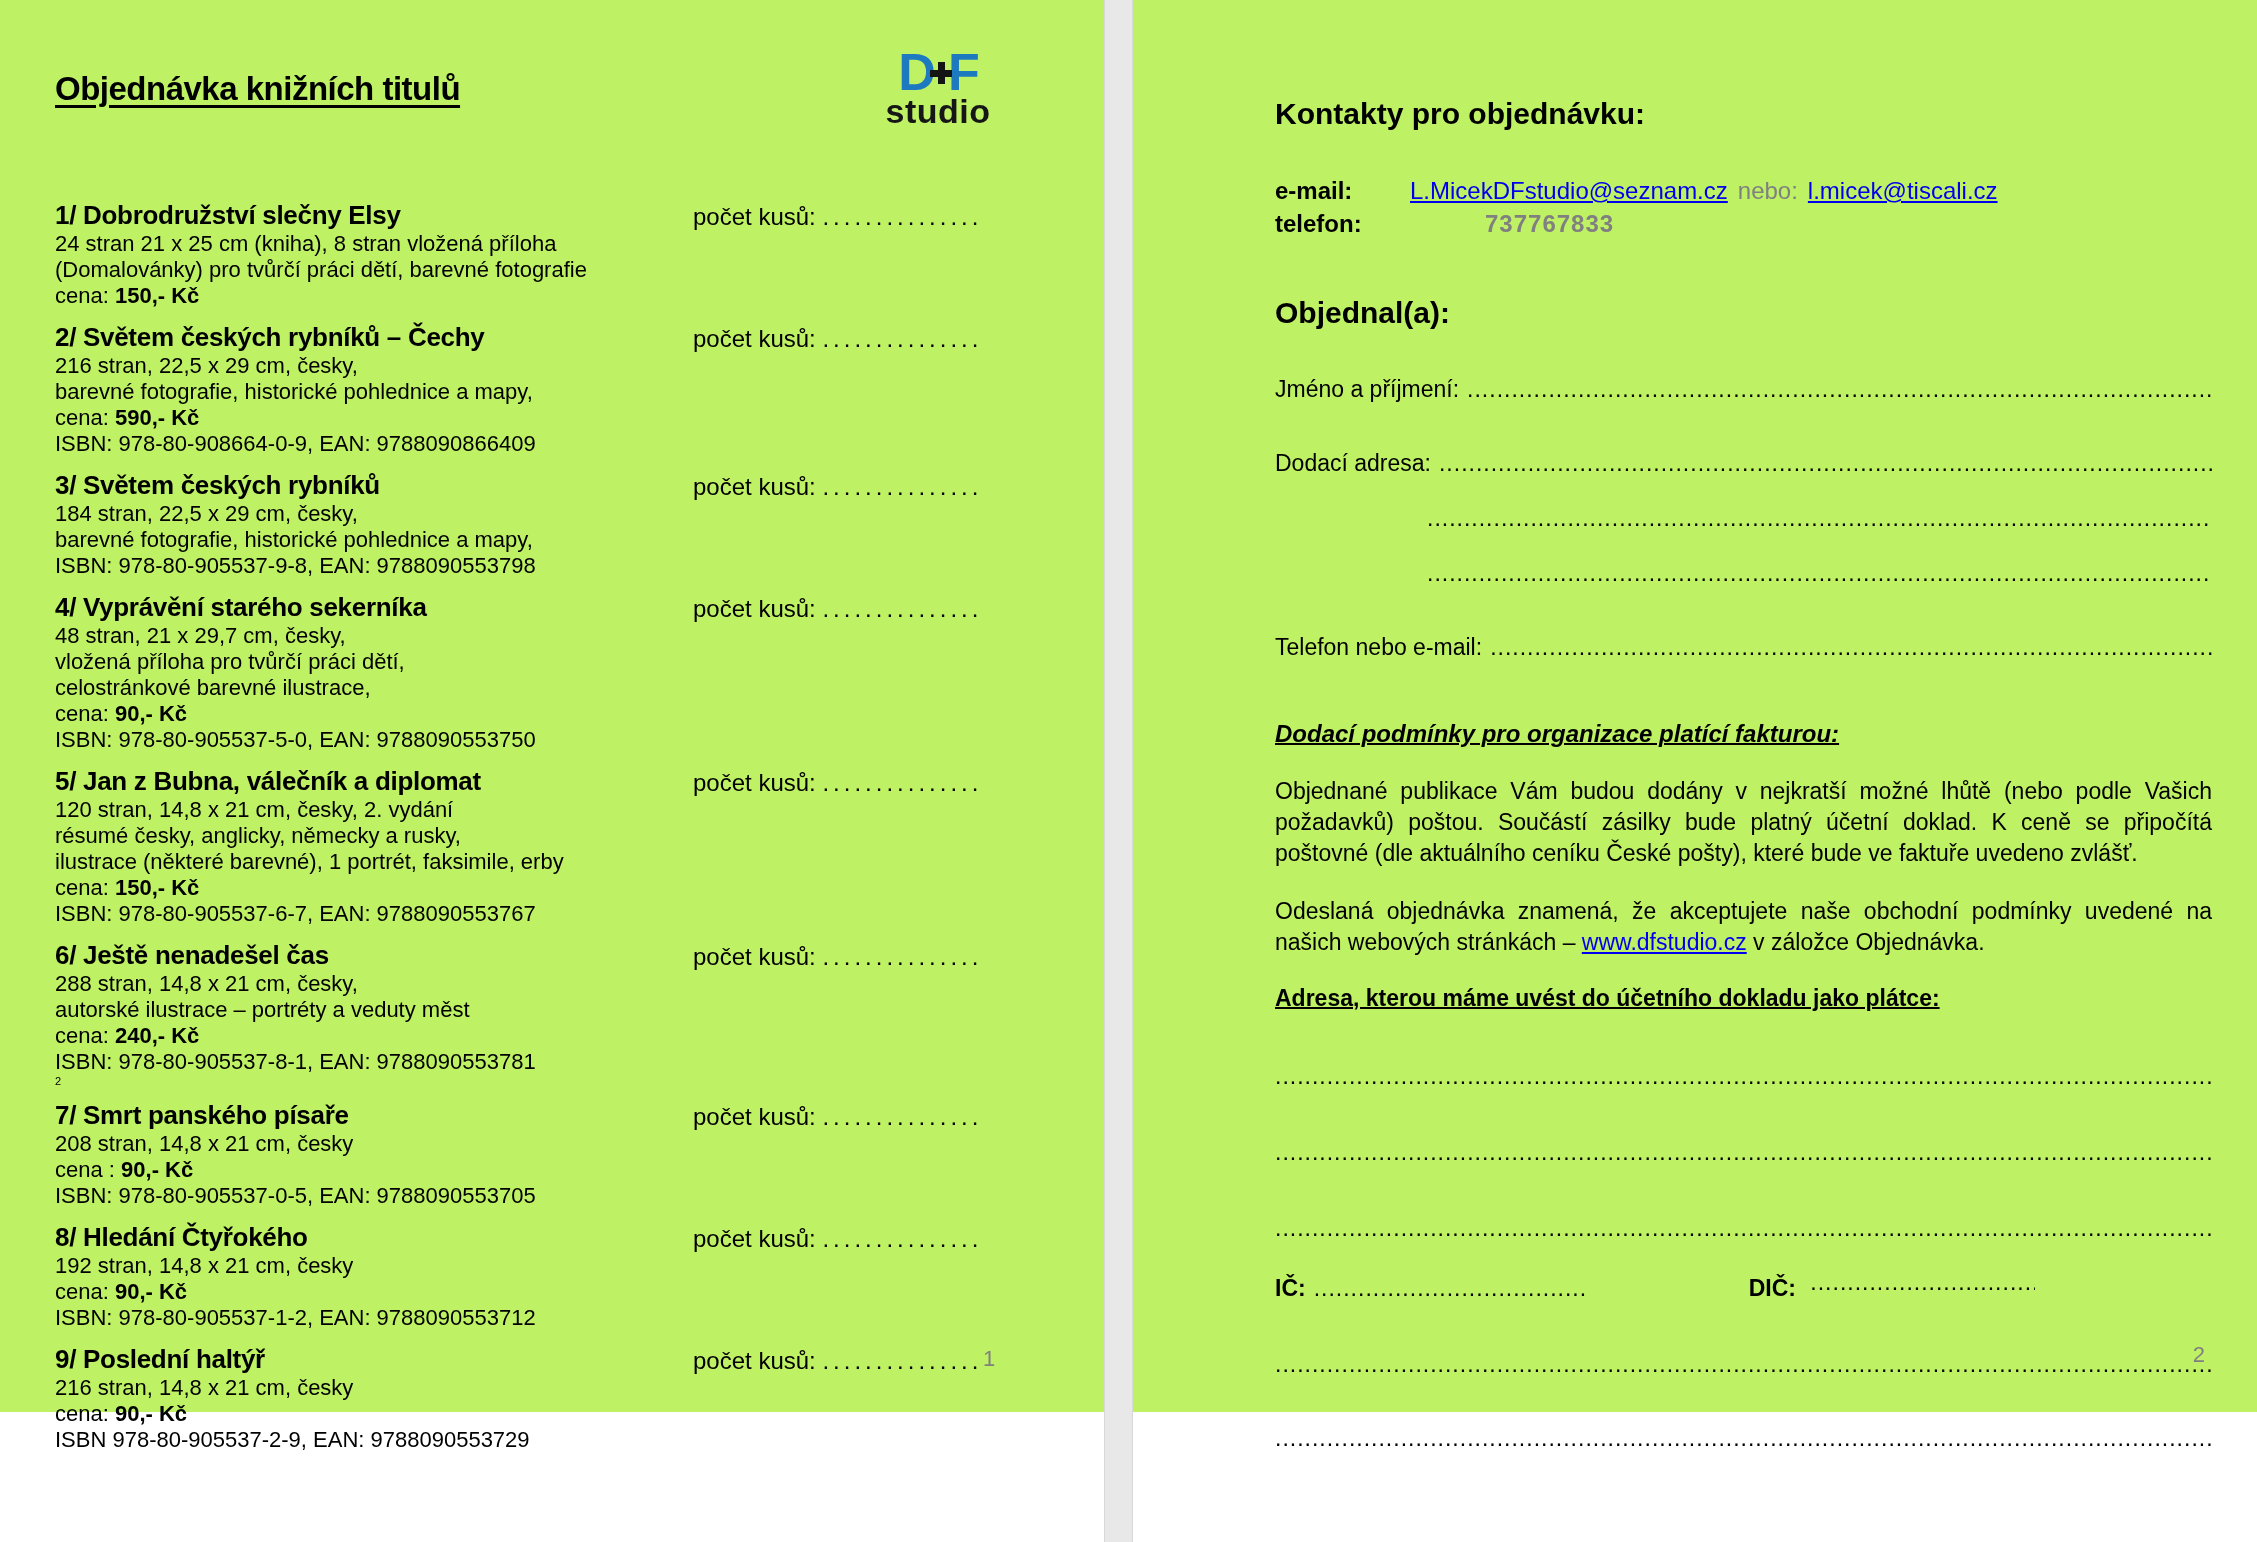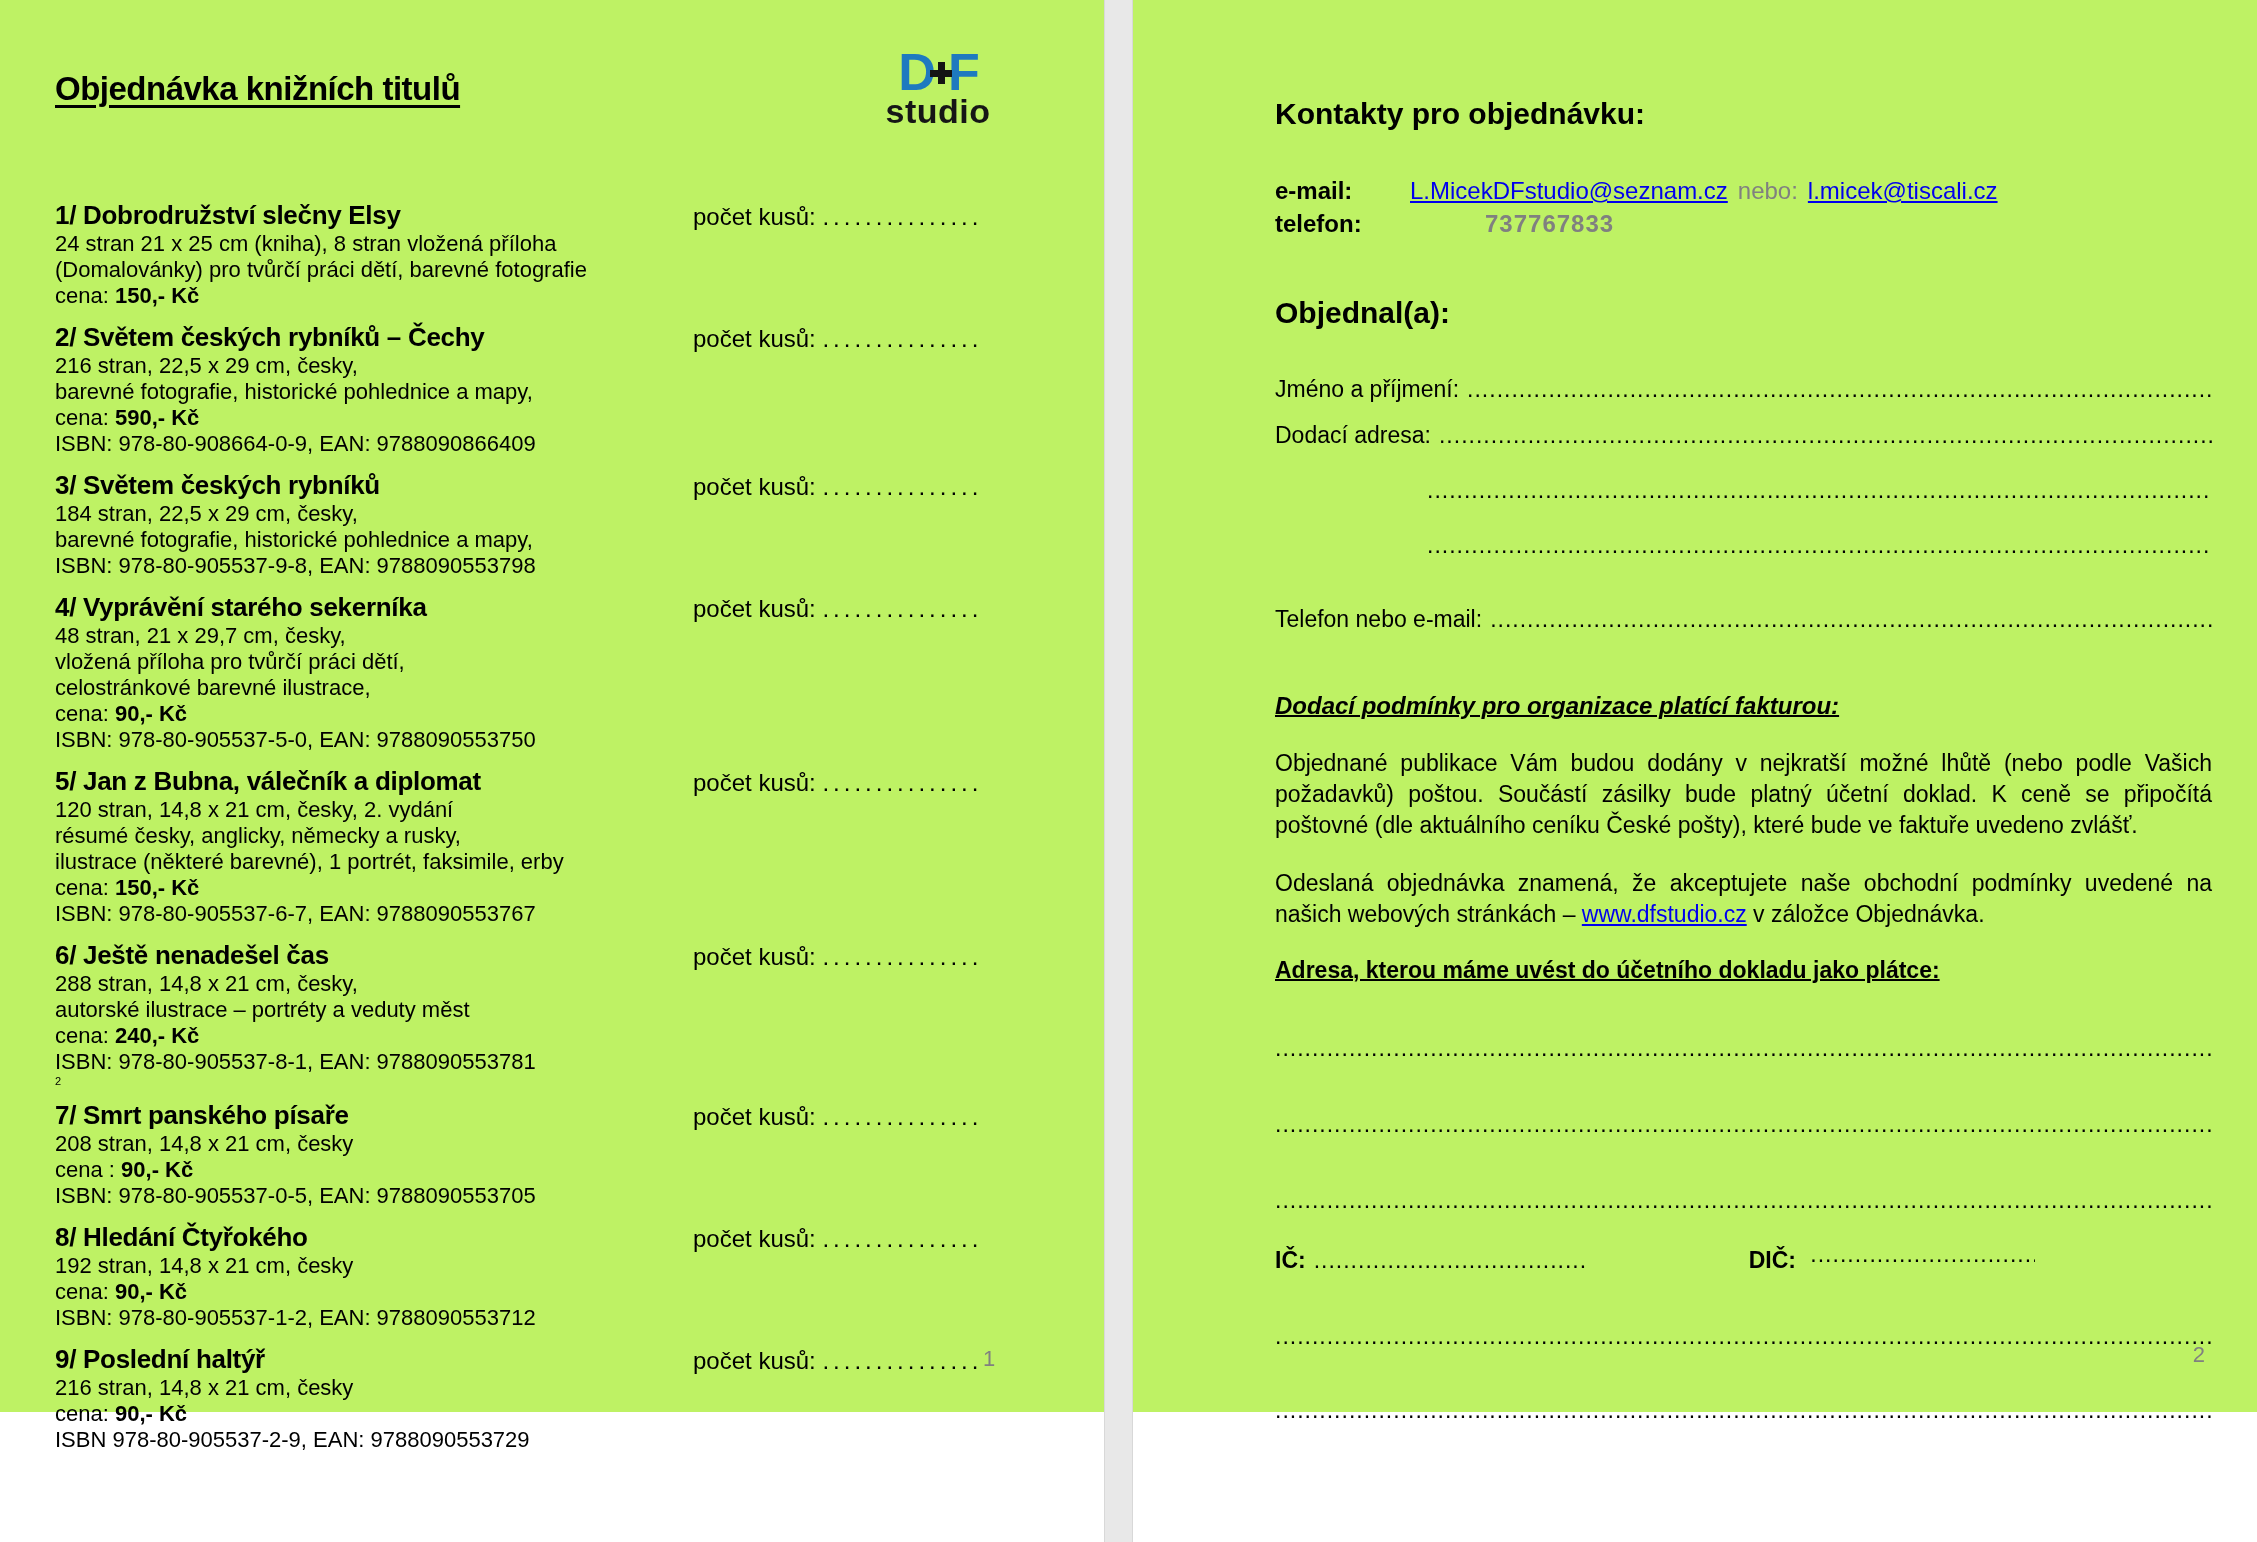--- a/index.html
+++ b/index.html
@@ -54,21 +54,21 @@
   .contact-lbl { font-weight:bold; width:135px; flex:none; }
   .link { color:#0000ee; text-decoration:underline; cursor:pointer; }
   .sep { color:#808080; margin:0 10px; }
   .phone-value { color:#808080; font-weight:bold; margin-left:75px; letter-spacing:1px; }
 
   .ordered-heading { margin-top:55px; }
   .form-row { display:flex; align-items:baseline; font-size:23px; line-height:28px; white-space:nowrap; }
   .form-row .lbl { margin-right:8px; flex:none; }
   .dotfill { flex:1; overflow:hidden; white-space:nowrap; letter-spacing:1px; }
   .row-name    { margin-top:44px; }
-  .row-address { margin-top:18px; }
+  .row-address { margin-top:46px; }
   .addr-cont   { margin-top:27px; padding-left:152px; }
   .row-phone2  { margin-top:46px; }
 
   .h-terms {
     margin-top:58px; font-size:24px; font-weight:bold; font-style:italic;
     text-decoration:underline; text-decoration-thickness:2px; line-height:30px;
   }
   .para { margin-top:27px; font-size:23px; line-height:31px; text-align:justify; }
   .h-payer {
     margin-top:26px; font-size:23px; font-weight:bold;

